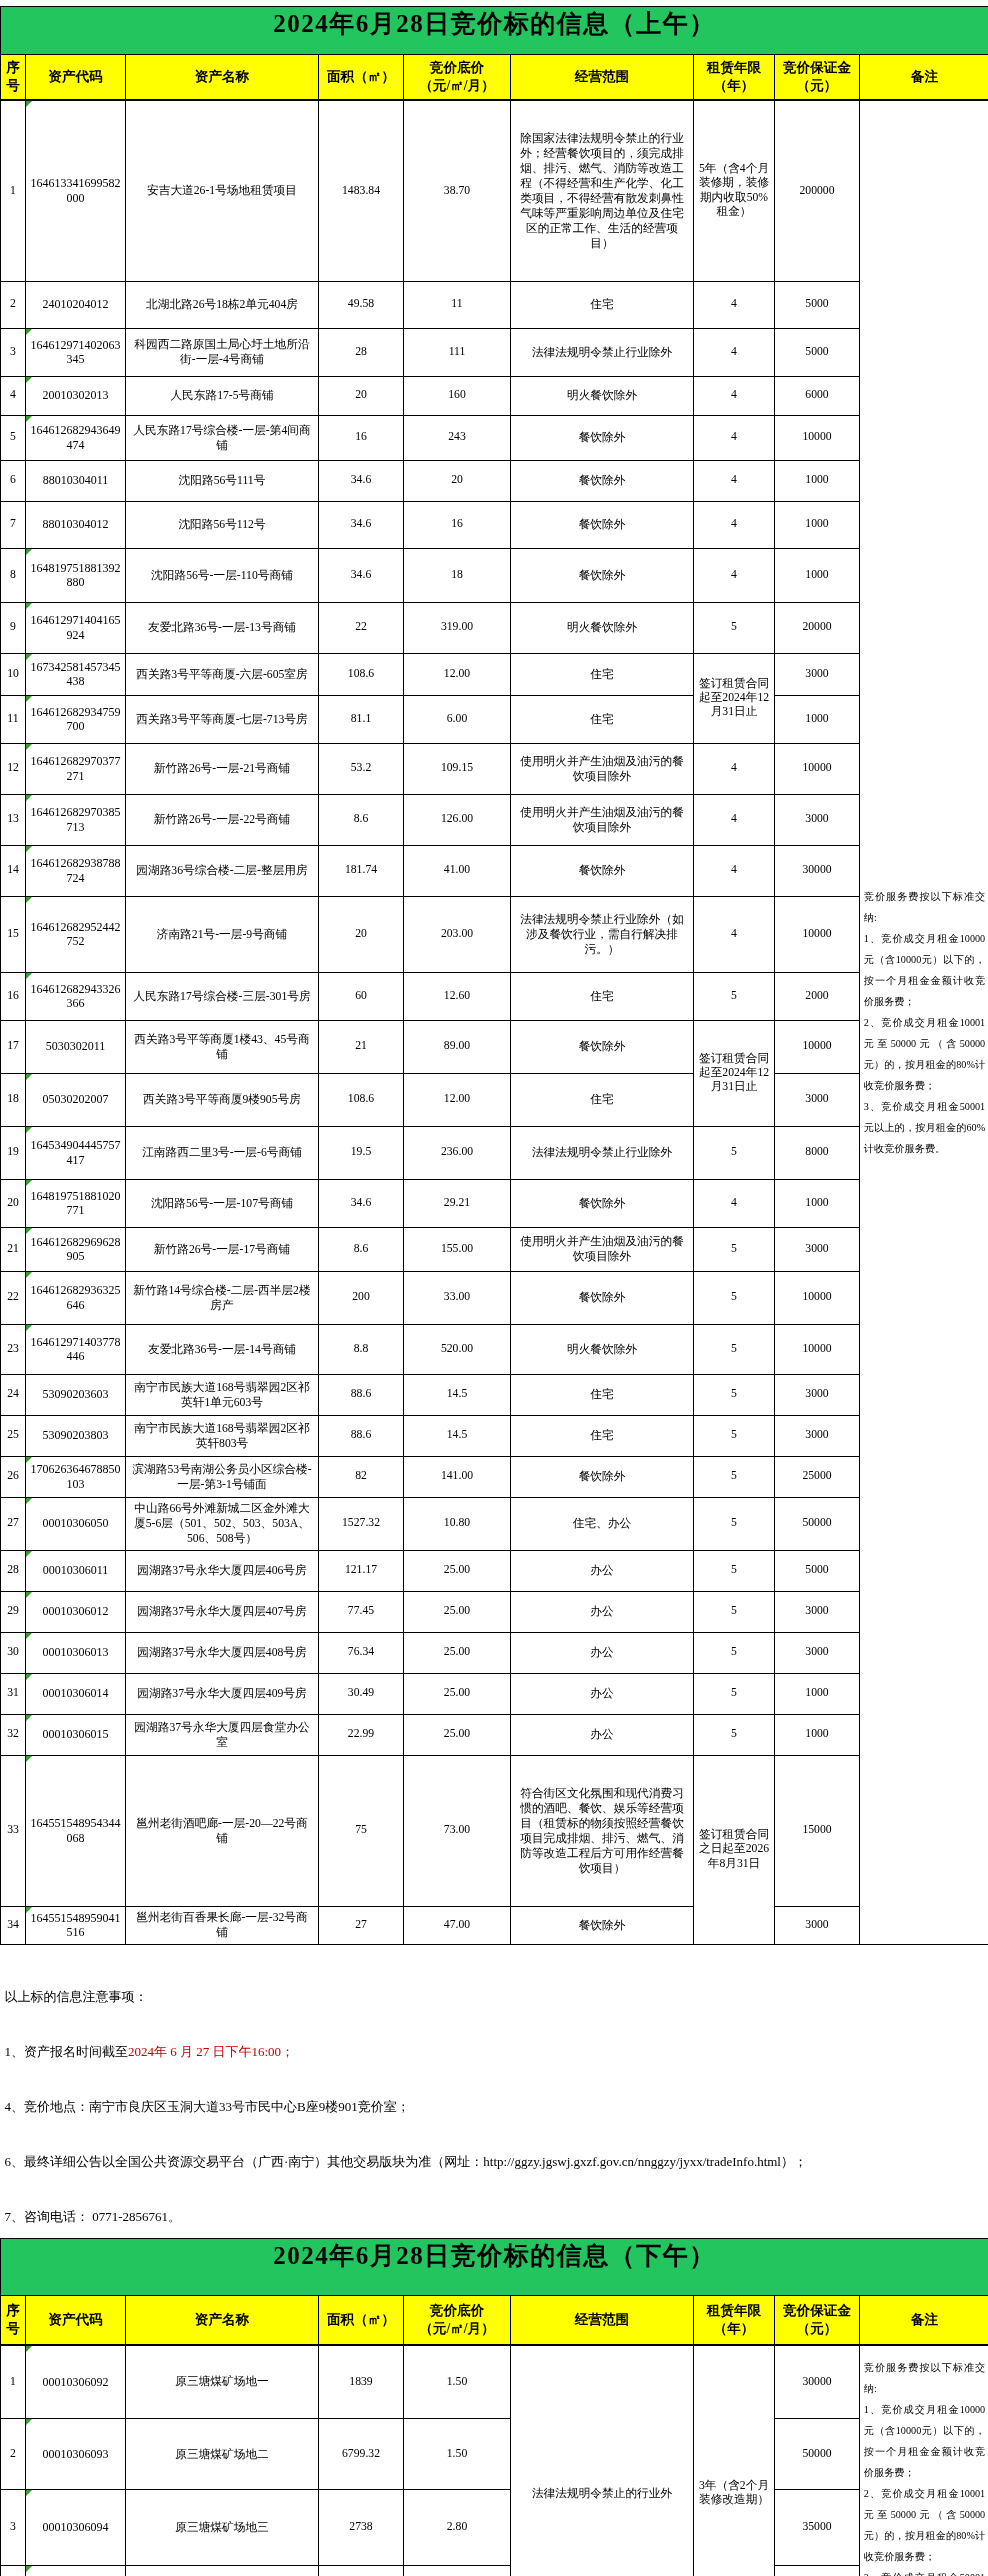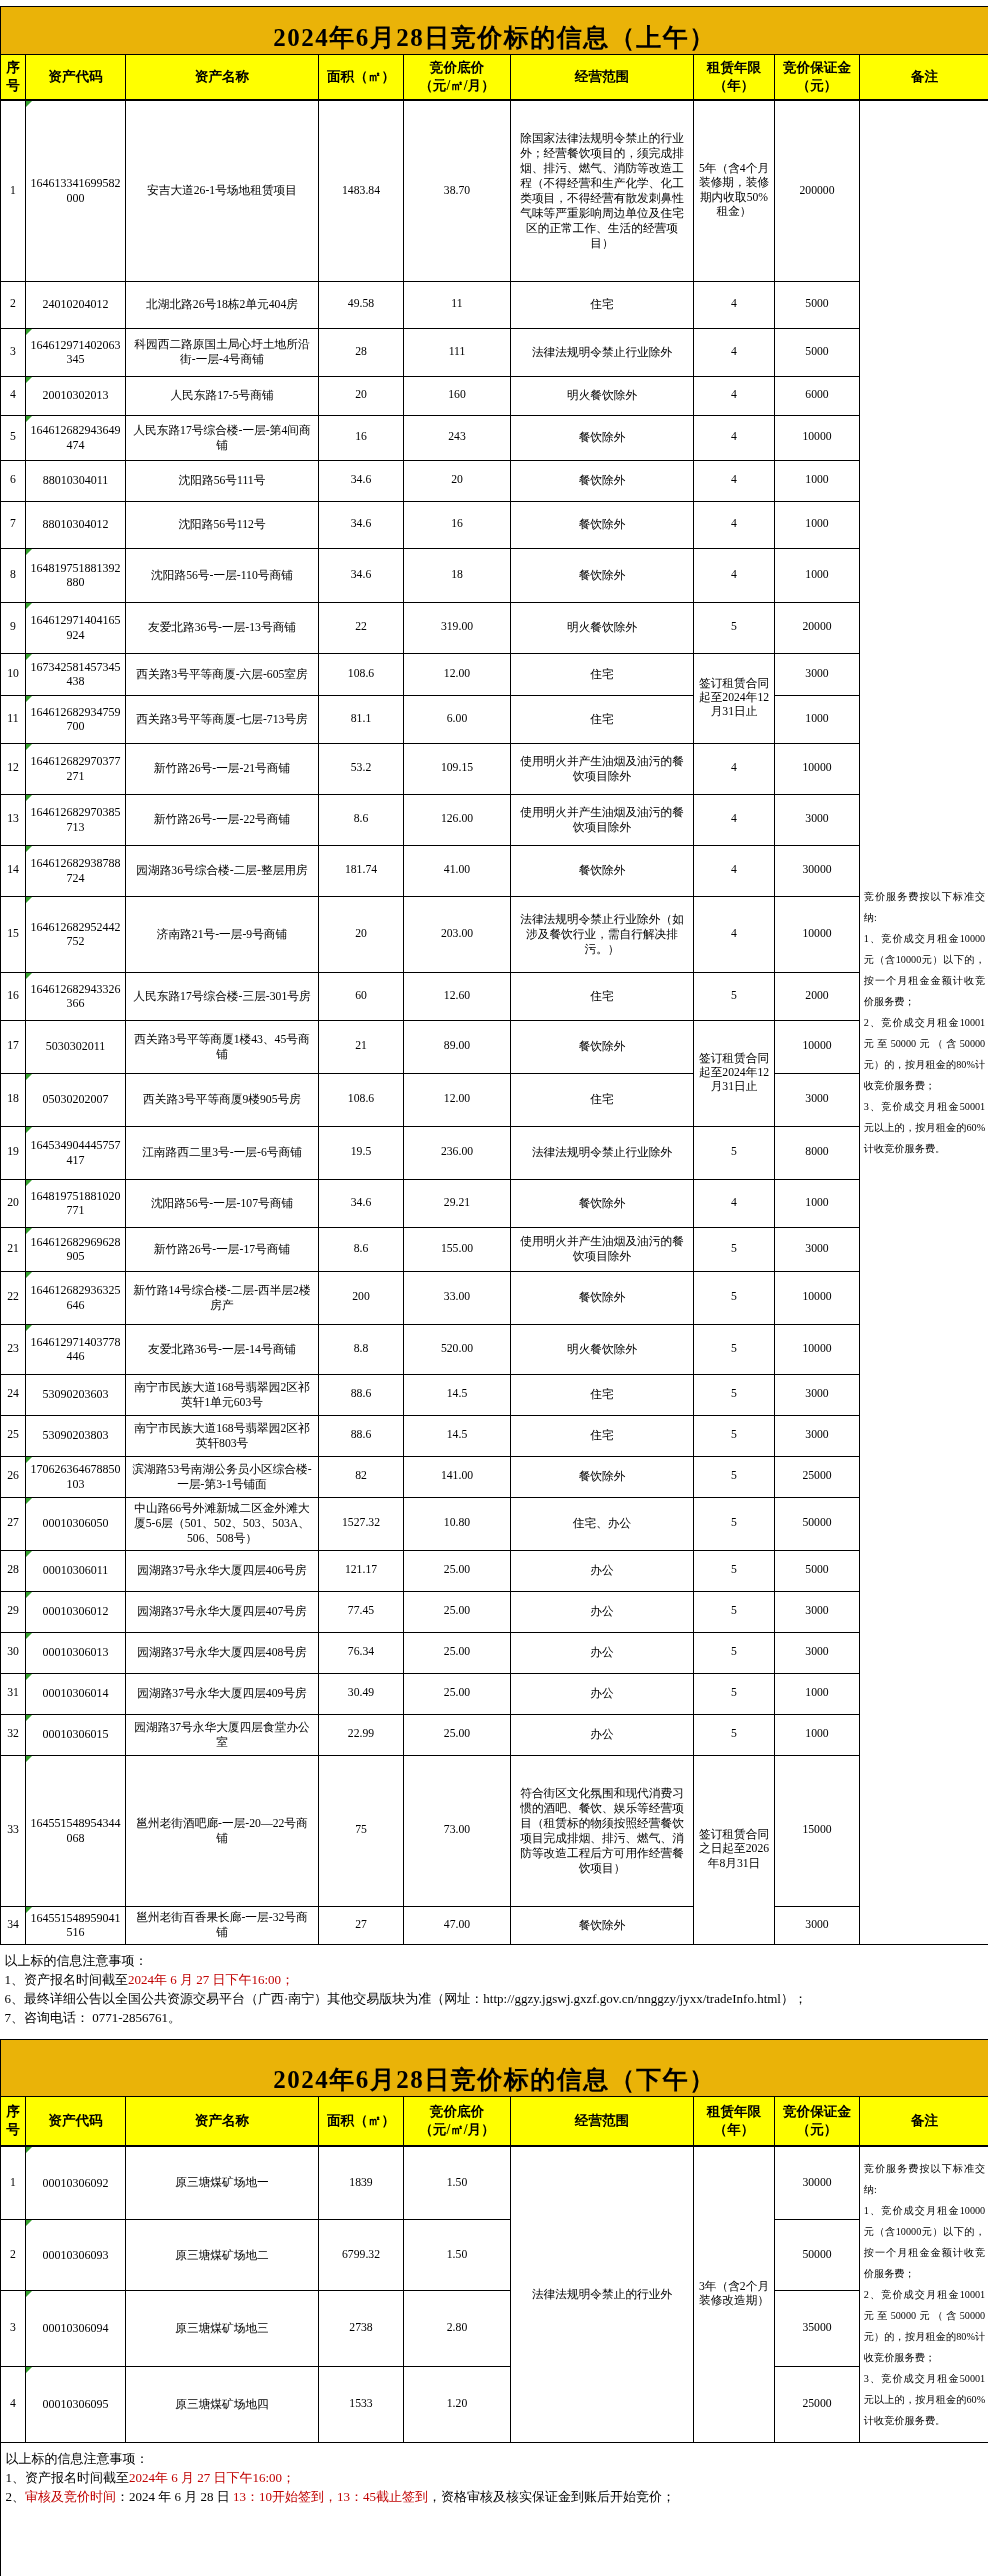--- a/index.html
+++ b/index.html
@@ -1,19 +1,19 @@
 <!DOCTYPE html>
 <html lang="zh" style="font-size:12px"><head>
 <meta charset="utf-8">
 <style>
   html,body{margin:0;padding:0;background:#fff;}
   body{width:989px;font-family:"Liberation Serif","DejaVu Serif",serif;color:#000;}
   .sheet{padding-top:6px;}
-  .title-band{background:#eab308;border:0.8px solid #000;border-bottom:none;
-    display:flex;align-items:flex-end;justify-content:center;
+  .title-band{background:#22c55e;border:0.8px solid #000;border-bottom:none;
+    display:flex;align-items:flex-start;justify-content:center;
     font-size:25px;font-weight:bold;letter-spacing:1.5px;}
   .title-morning{height:47px;}
   .title-afternoon{height:56px;margin-top:1.5px;}
   table{border-collapse:collapse;table-layout:fixed;width:989px;border:1.5px solid #000;}
   col.c1{width:25px}col.c2{width:100px}col.c3{width:193px}col.c4{width:85px}
   col.c5{width:107px}col.c6{width:183px}col.c7{width:81px}col.c8{width:85px}col.c9{width:130px}
   th{background:#ffff00;border:0.8px solid #000;border-bottom:2.3px solid #000;
     font-size:13.6px;font-weight:bold;text-align:center;vertical-align:middle;
     padding:3px 1.5px;white-space:pre-line;line-height:18px;}
   .hdr-morning th{height:38px;}
@@ -42,21 +42,21 @@
   .tb-m tr:nth-child(22){height:53px}.tb-m tr:nth-child(23){height:50px}
   .tb-m tr:nth-child(24){height:41px}.tb-m tr:nth-child(25){height:41px}
   .tb-m tr:nth-child(26){height:41px}.tb-m tr:nth-child(27){height:53px}
   .tb-m tr:nth-child(28){height:41px}.tb-m tr:nth-child(29){height:41px}
   .tb-m tr:nth-child(30){height:41px}.tb-m tr:nth-child(31){height:41px}
   .tb-m tr:nth-child(32){height:41px}.tb-m tr:nth-child(33){height:151px}
   .tb-m tr:nth-child(34){height:38px}
   .tb-a tr:nth-child(1){height:74px}.tb-a tr:nth-child(2){height:71px}
   .tb-a tr:nth-child(3){height:76px}.tb-a tr:nth-child(4){height:76px}
   .notes{font-size:13px;line-height:19px;padding:6px 4.5px 10.6px 4.5px;}
-  .notes .line{white-space:pre-wrap;}
+  .notes .line{white-space:pre-wrap;margin-top:36px;}
   .notes-afternoon{border:0.8px solid #000;border-top:none;min-height:117px;}
   .red{color:#c00000;}
 </style>
 </head>
 <body>
 
 <div class="sheet">
 
   <div class="title-band title-morning">
     <span>2024年6月28日竞价标的信息（上午）</span>
@@ -432,20 +432,21 @@
           <td class="c-price">47.00</td>
           <td class="c-scope">餐饮除外</td>
           <td class="c-dep">3000</td>
         </tr>
       </tbody>
   </table>
 
   <div class="notes notes-morning">
       <div class="line"><span>以上标的信息注意事项：</span></div>
       <div class="line"><span>1、资产报名时间截至</span><span class="red">2024年 6 月 27 日下午16:00；</span></div>
+      <div class="line"><span>4、竞价地点：南宁市良庆区玉洞大道33号市民中心B座9楼901竞价室；</span></div>
       <div class="line"><span>6、最终详细公告以全国公共资源交易平台（广西·南宁）其他交易版块为准（网址：</span><span>http://ggzy.jgswj.gxzf.gov.cn/nnggzy/jyxx/tradeInfo.html</span><span>）；</span></div>
       <div class="line"><span>7、咨询电话： 0771-2856761。</span></div>
     </div>
 
   <div class="title-band title-afternoon">
     <span>2024年6月28日竞价标的信息（下午）</span>
   </div>
 
   <table class="tb">
     <colgroup>

